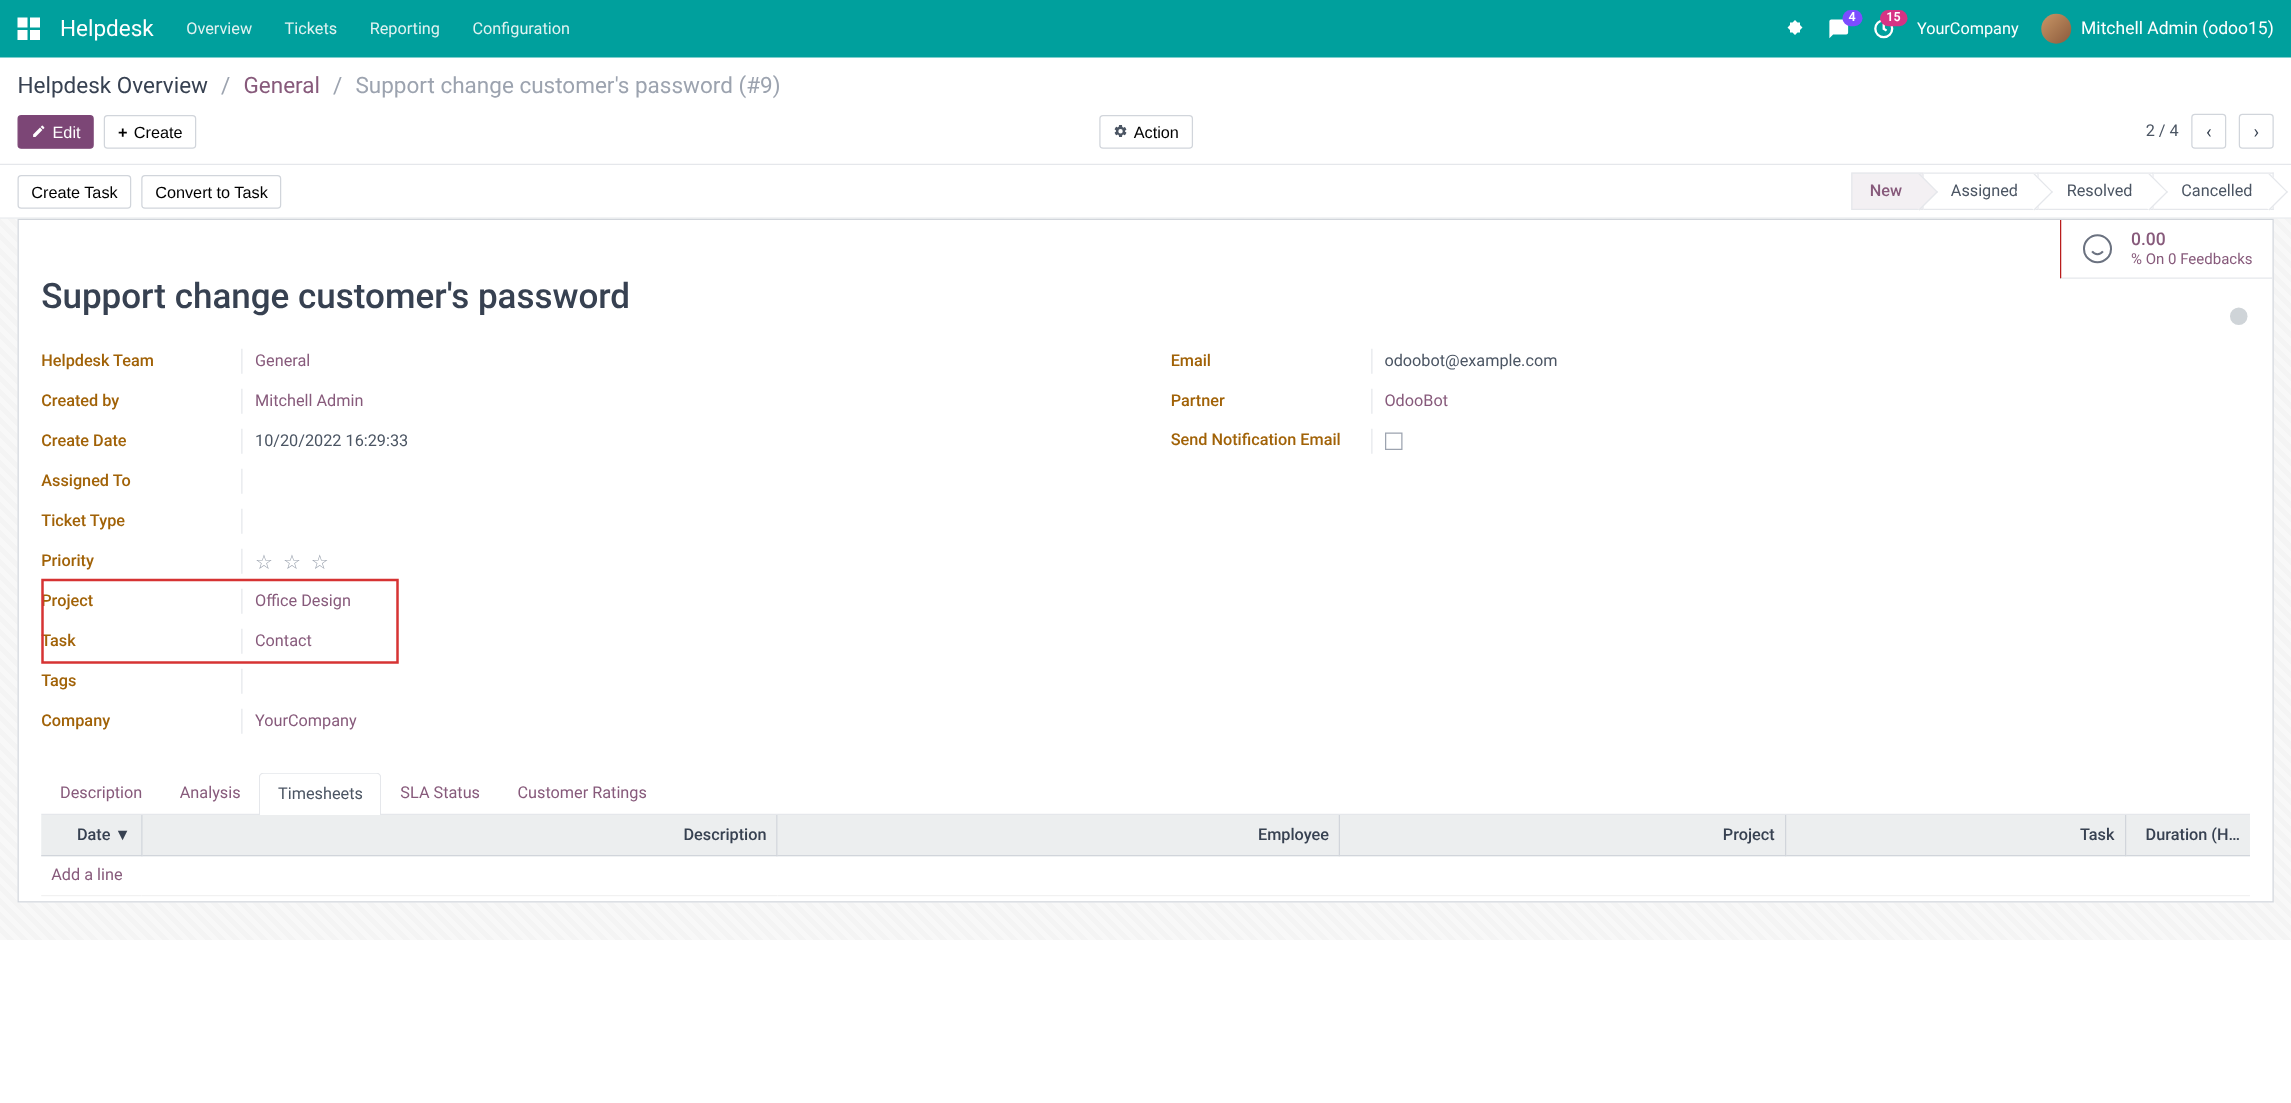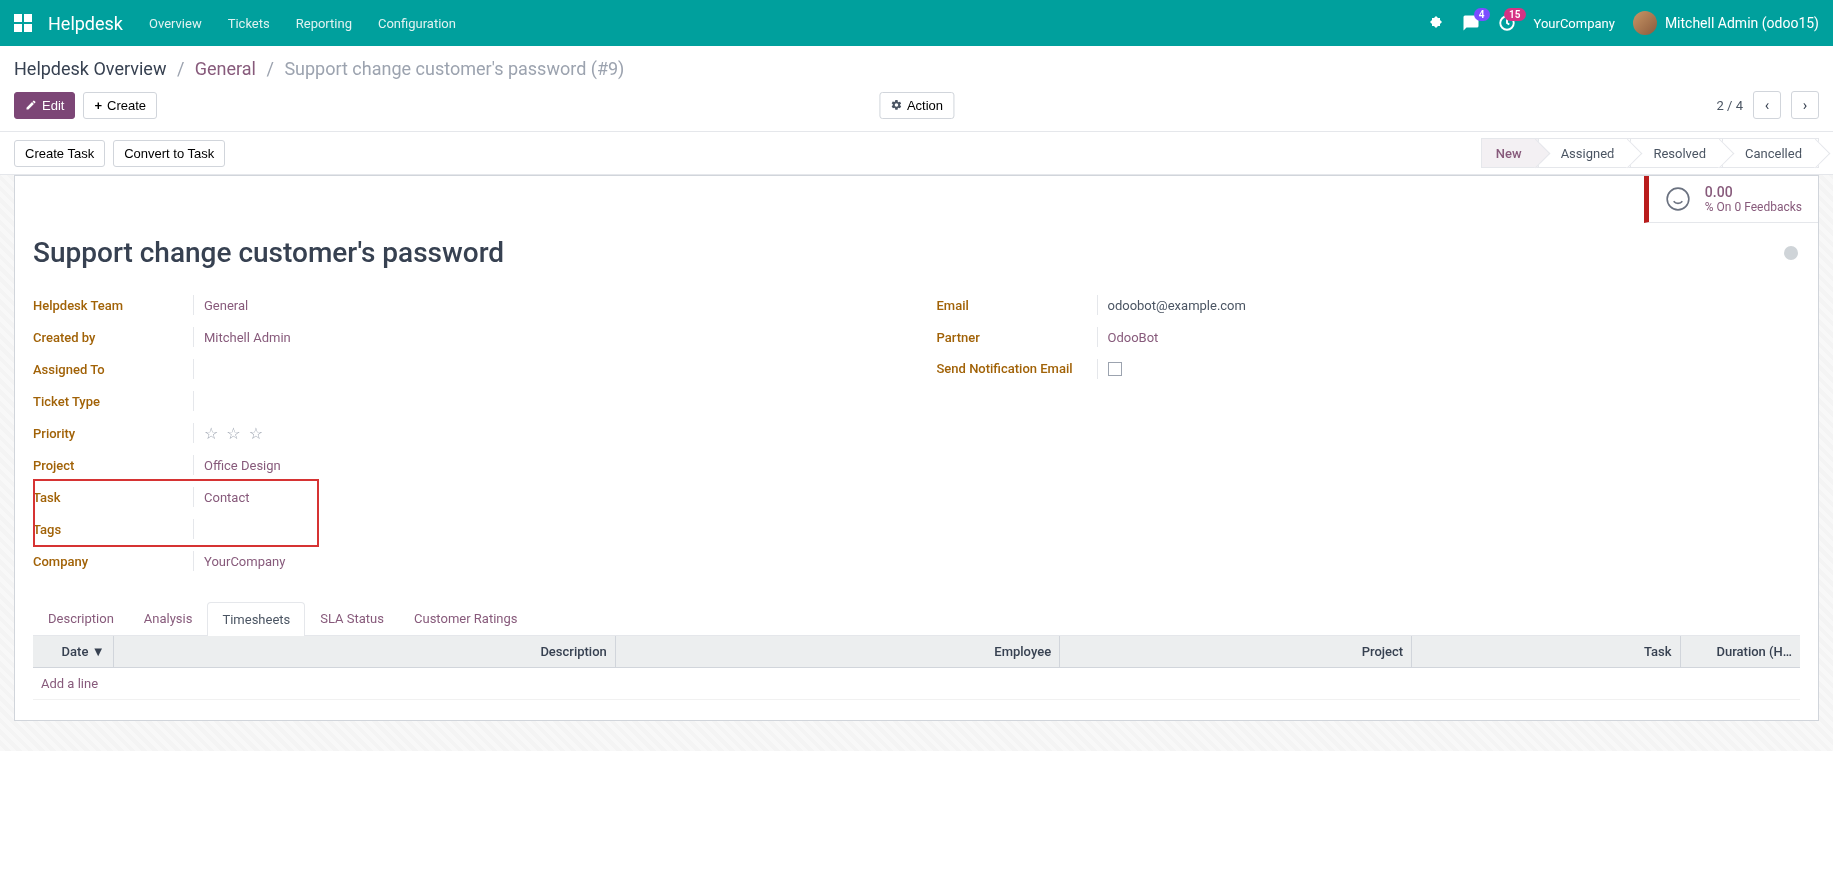--- a/index.html
+++ b/index.html
@@ -43,25 +43,25 @@
 .status-right { margin-left: auto; display: flex; justify-content: center; }
 .status-step { height: 30px; display: flex; align-items: center; padding: 0 16px 0 22px; font-size: 13px; color: #4b5563; position: relative; background: #fff; border: 1px solid #e5e7eb; border-left: none; cursor: pointer; }
 .status-step:first-child { border-left: 1px solid #e5e7eb; padding-left: 14px; }
 .status-step.active { background: #f3f0f3; color: #875a7b; font-weight: 500; }
 .status-step::after { content: ""; position: absolute; right: -8px; top: 4px; width: 20px; height: 20px; transform: rotate(45deg); border-top: 1px solid #e5e7eb; border-right: 1px solid #e5e7eb; background: inherit; z-index: 1; }
 
 
 .sheet-wrapper { padding: 0 14px 30px; background: repeating-linear-gradient(45deg, #f8f8f8, #f8f8f8 4px, #f4f4f4 4px, #f4f4f4 8px); }
 .sheet { background: #fff; border: 1px solid #d1d5db; max-width: 100%; position: relative; }
 
-.feedback-box { position: absolute; right: 0; top: 0; border-left: 5px solid #b91c1c; border-bottom: 1px solid #e5e7eb; padding: 8px 16px; display: flex; align-items: center; gap: 14px; cursor: pointer; }
+.feedback-box { position: absolute; right: 0; top: 0; border-left: 1px solid #b91c1c; border-bottom: 1px solid #e5e7eb; padding: 8px 16px; display: flex; align-items: center; gap: 14px; cursor: pointer; }
 .feedback-box .num { color: #875a7b; font-weight: 500; font-size: 14px; }
 .feedback-box .sub { color: #875a7b; font-size: 12px; }
 
-.sheet-inner { padding: 20px 18px; }
+.sheet-inner { padding: 4px 18px; }
 .title { font-size: 28px; font-weight: 500; color: #374151; margin-bottom: 20px; margin-top: 40px; }
 
 .form-grid { display: grid; grid-template-columns: 1fr 1fr; gap: 0 40px; }
 .form-col { }
 .field-row { display: flex; padding: 6px 0; font-size: 13px; align-items: center; border-top: 0; }
 .field-label { width: 160px; font-weight: 500; color: #a16207; flex-shrink: 0; }
 .field-value { color: #4b5563; flex: 1; padding-left: 6px; }
 .field-value.link { color: #875a7b; cursor: pointer; }
 .col-left .field-value { border-left: 1px solid #e5e7eb; padding-left: 10px; min-height: 20px; display: flex; align-items: center; }
 .col-right .field-value { border-left: 1px solid #e5e7eb; padding-left: 10px; min-height: 20px; display: flex; align-items: center; }
@@ -200,20 +200,24 @@
         <div class="form-col col-left" style="position:relative;">
           <div class="field-row">
             <div class="field-label">Helpdesk Team</div>
             <div class="field-value link">General</div>
           </div>
           <div class="field-row">
             <div class="field-label">Created by</div>
             <div class="field-value link">Mitchell Admin</div>
           </div>
           <div class="field-row">
+            <div class="field-label">Create Date</div>
+            <div class="field-value">10/20/2022 16:29:33</div>
+          </div>
+          <div class="field-row">
             <div class="field-label">Assigned To</div>
             <div class="field-value"></div>
           </div>
           <div class="field-row">
             <div class="field-label">Ticket Type</div>
             <div class="field-value"></div>
           </div>
           <div class="field-row">
             <div class="field-label">Priority</div>
             <div class="field-value">
@@ -266,21 +270,21 @@
       </div>
 
       <table class="table">
         <thead>
           <tr>
             <th style="width:80px;"><span>Date</span> <span>▼</span></th>
             <th>Description</th>
             <th>Employee</th>
             <th>Project</th>
             <th>Task</th>
-            <th style="width:120px;">Duration (H…</th>
+            <th style="width:100px;">Duration (H…</th>
           </tr>
         </thead>
         <tbody>
           <tr>
               <td colspan="6"><span class="add-line">Add a line</span></td>
             </tr>
         </tbody>
       </table>
     </div>
   </div>

